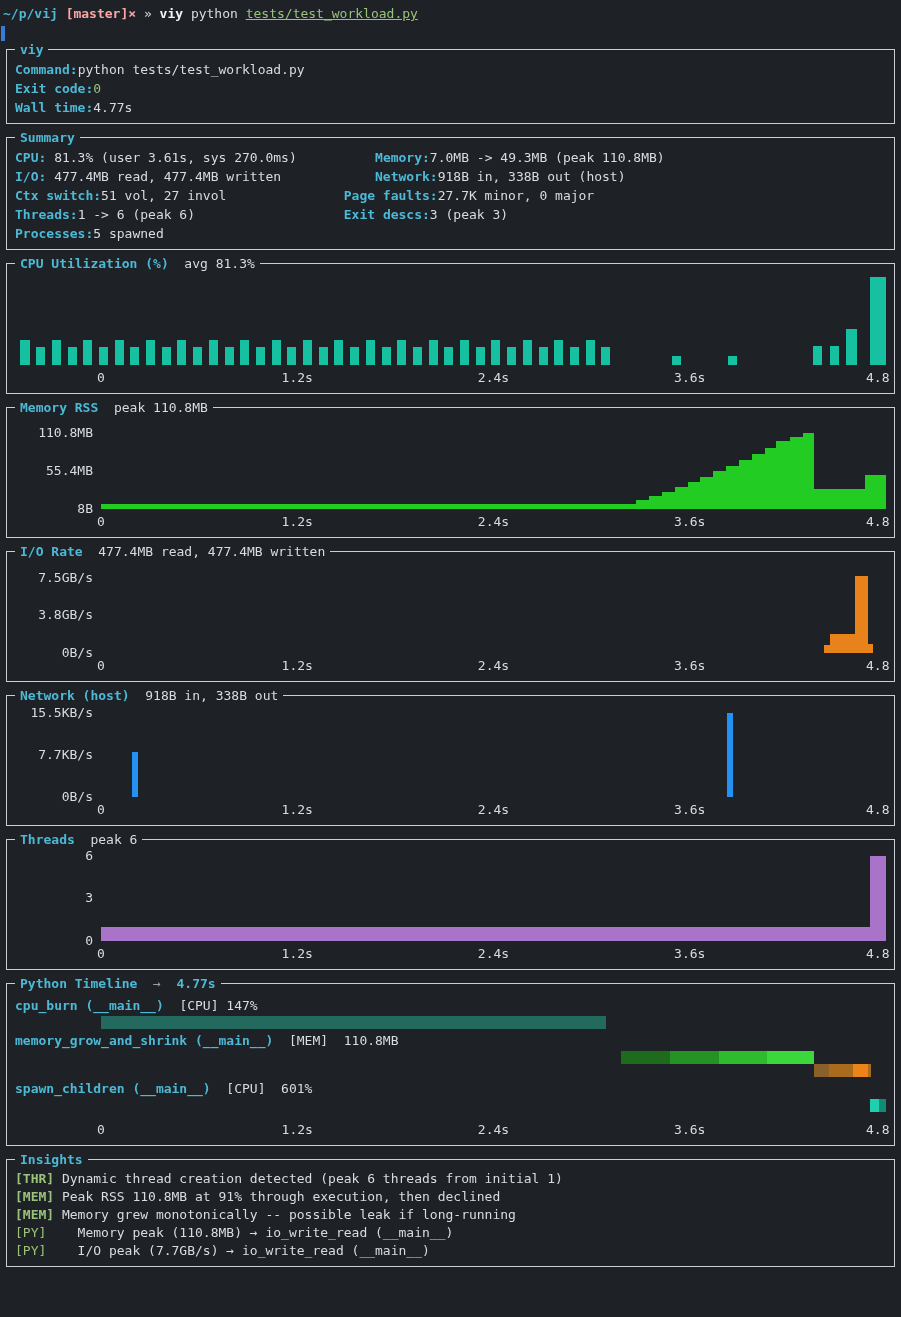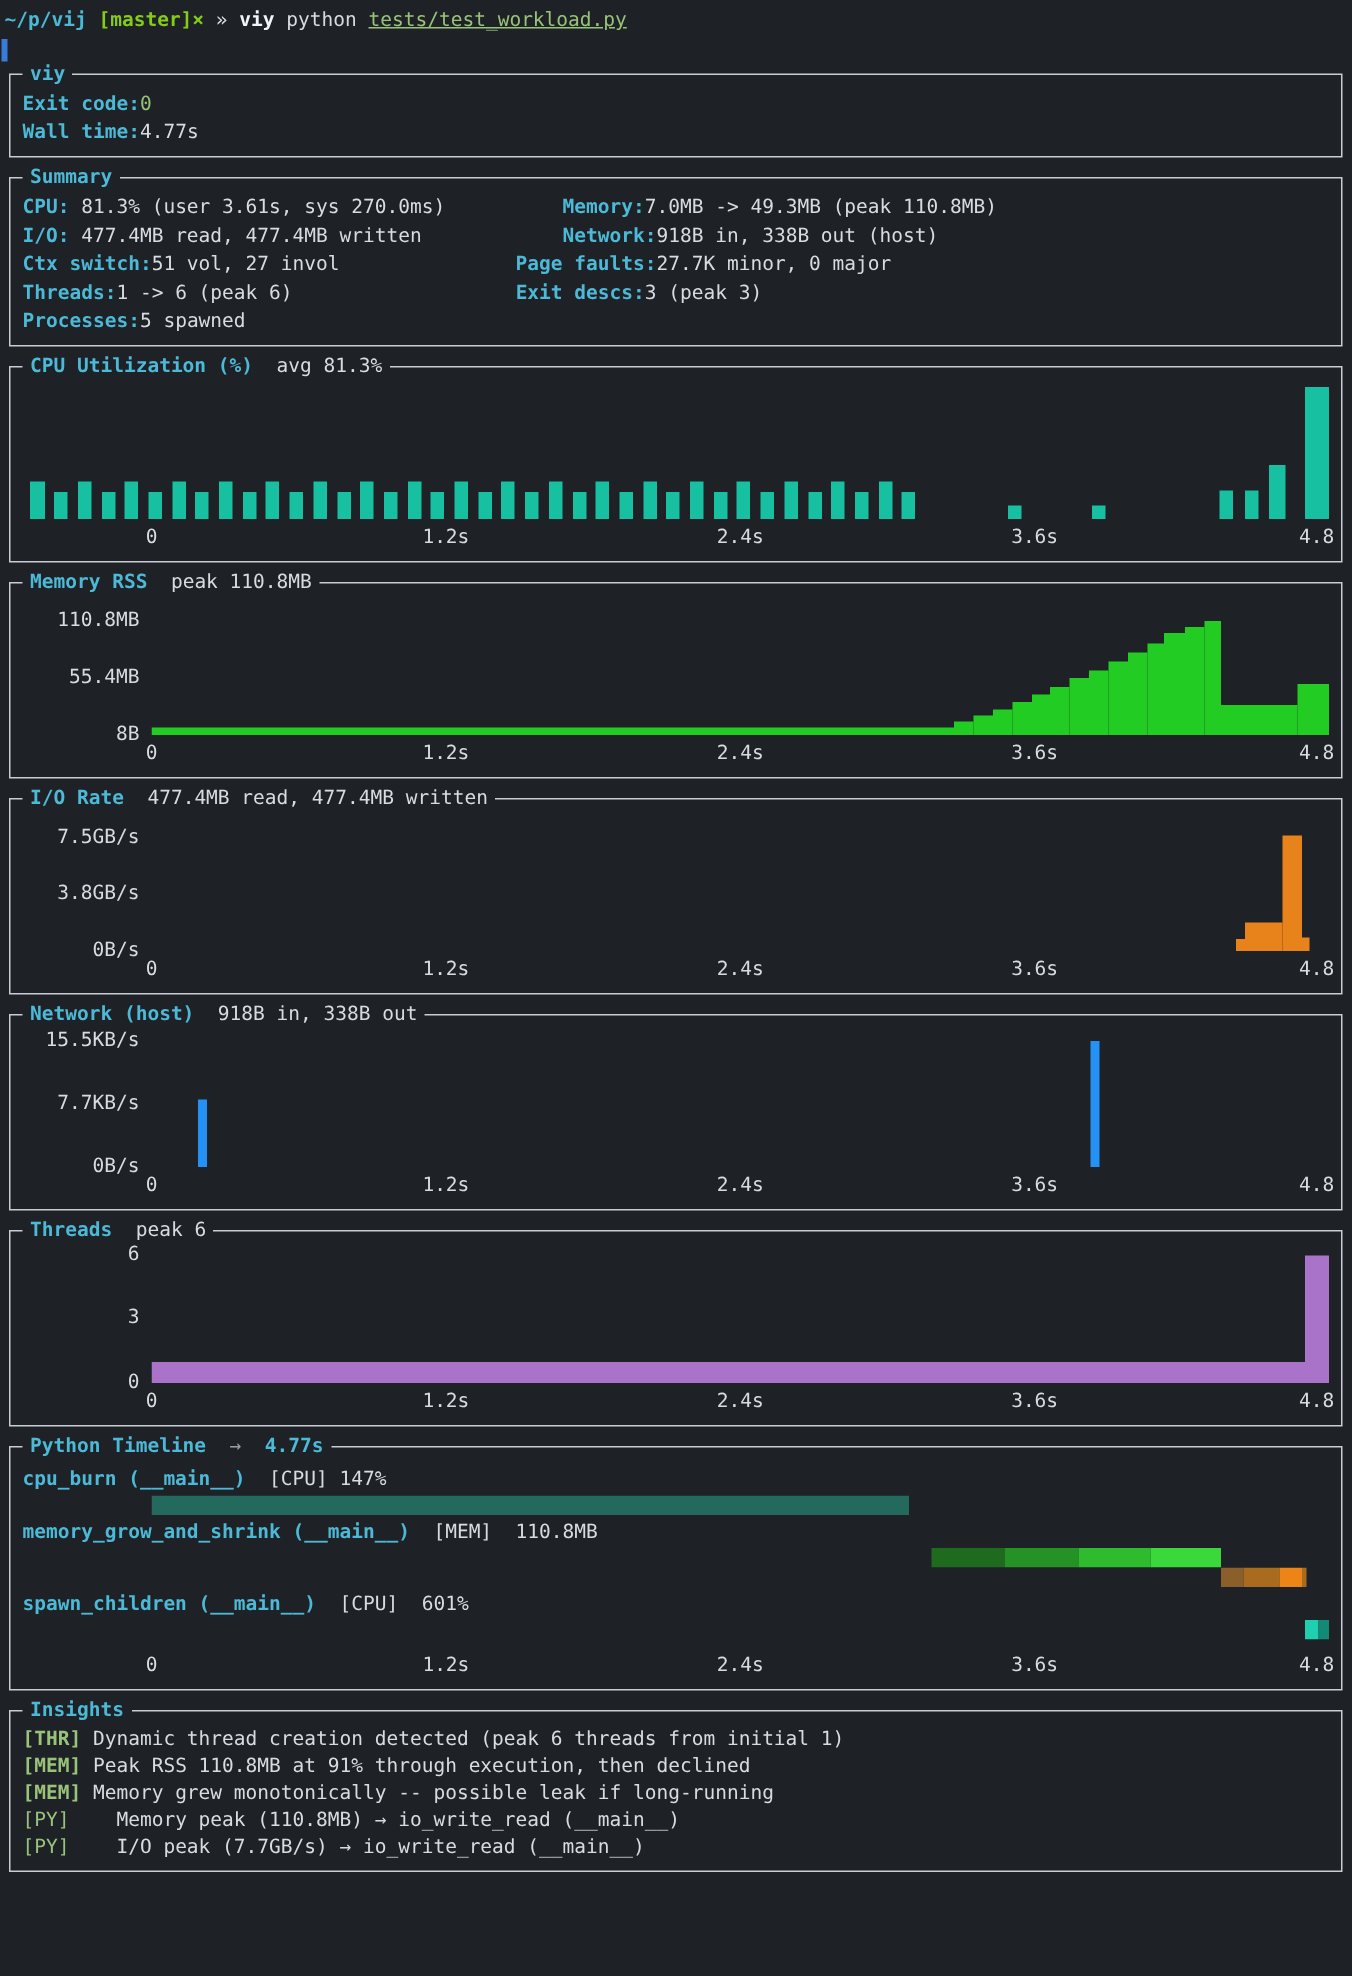--- a/index.html
+++ b/index.html
@@ -12,21 +12,21 @@
     color: #d8dce2;
     overflow: hidden;
   }
   .line { white-space: pre; line-height: 19px; }
   
   .c-cy  { color: #4cb9d6; font-weight: bold; }
   .c-w   { color: #d8dce2; }
   .c-g   { color: #98c379; }
   .c-gb  { color: #98c379; font-weight: bold; }
   .c-gu  { color: #98c379; text-decoration: underline; }
-  .c-r   { color: #84cc16; font-weight: bold; }
+  .c-r   { color: #fca5a5; font-weight: bold; }
   .c-y   { color: #e2c06a; }
   .c-b   { color: #f2f4f6; font-weight: bold; }
   .c-dim { color: #9aa0a8; }
 
   .prompt { padding: 4px 0 0 3px; }
   .cursor { width: 4px; height: 15px; background: #3a7bd5; margin: 3px 0 8px 1px; }
 
   .box {
     position: relative;
     border: 1px solid #c9ced6;
@@ -60,20 +60,21 @@
 </head>
 <body>
 
 <div>
 
   <div class="line prompt"><span class="c-cy">~/p/vij </span><span class="c-r">[master]×</span><span class="c-w"> » </span><span class="c-b">viy </span><span class="c-w">python </span><span class="c-gu">tests/test_workload.py</span></div>
   <div class="cursor"></div>
 
   <section class="box">
     <div class="box-title"><span class="c-cy">viy</span></div>
+    <div class="line"><span class="c-cy">Command:</span><span class="c-w">python tests/test_workload.py</span></div>
     <div class="line"><span class="c-cy">Exit code:</span><span class="c-g">0</span></div>
     <div class="line"><span class="c-cy">Wall time:</span><span class="c-w">4.77s</span></div>
   </section>
 
   <section class="box">
     <div class="box-title"><span class="c-cy">Summary</span></div>
     <div class="line"><span class="c-cy">CPU: </span><span class="c-w">81.3% (user 3.61s, sys 270.0ms)</span><span class="c-w">          </span><span class="c-cy">Memory:</span><span class="c-w">7.0MB -&gt; 49.3MB (peak 110.8MB)</span></div>
     <div class="line"><span class="c-cy">I/O: </span><span class="c-w">477.4MB read, 477.4MB written</span><span class="c-w">            </span><span class="c-cy">Network:</span><span class="c-w">918B in, 338B out (host)</span></div>
     <div class="line"><span class="c-cy">Ctx switch:</span><span class="c-w">51 vol, 27 invol</span><span class="c-w">               </span><span class="c-cy">Page faults:</span><span class="c-w">27.7K minor, 0 major</span></div>
     <div class="line"><span class="c-cy">Threads:</span><span class="c-w">1 -&gt; 6 (peak 6)</span><span class="c-w">                   </span><span class="c-cy">Exit descs:</span><span class="c-w">3 (peak 3)</span></div>

